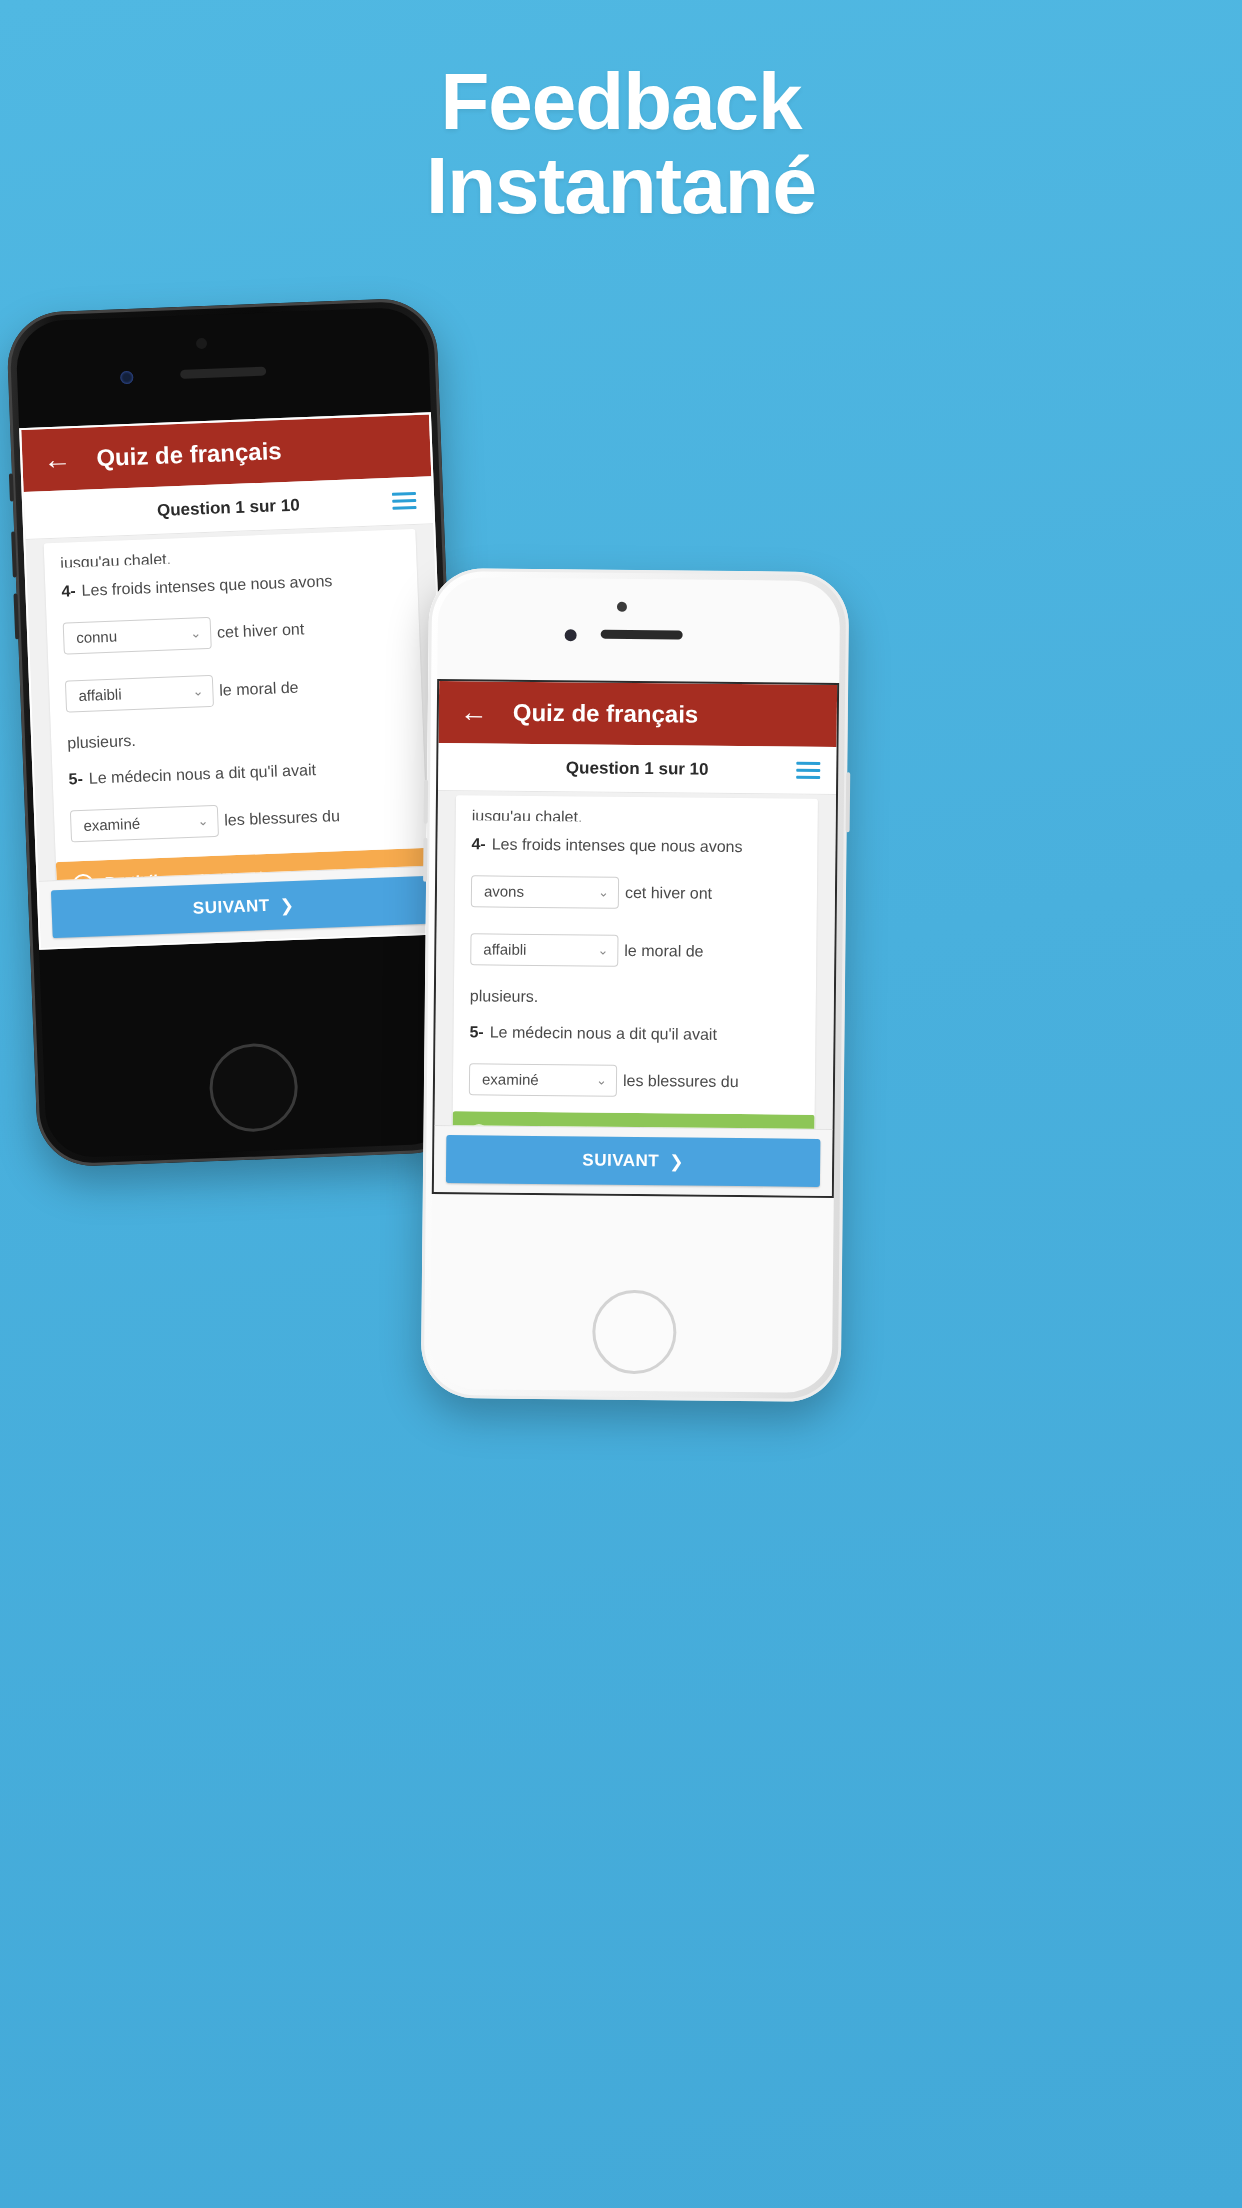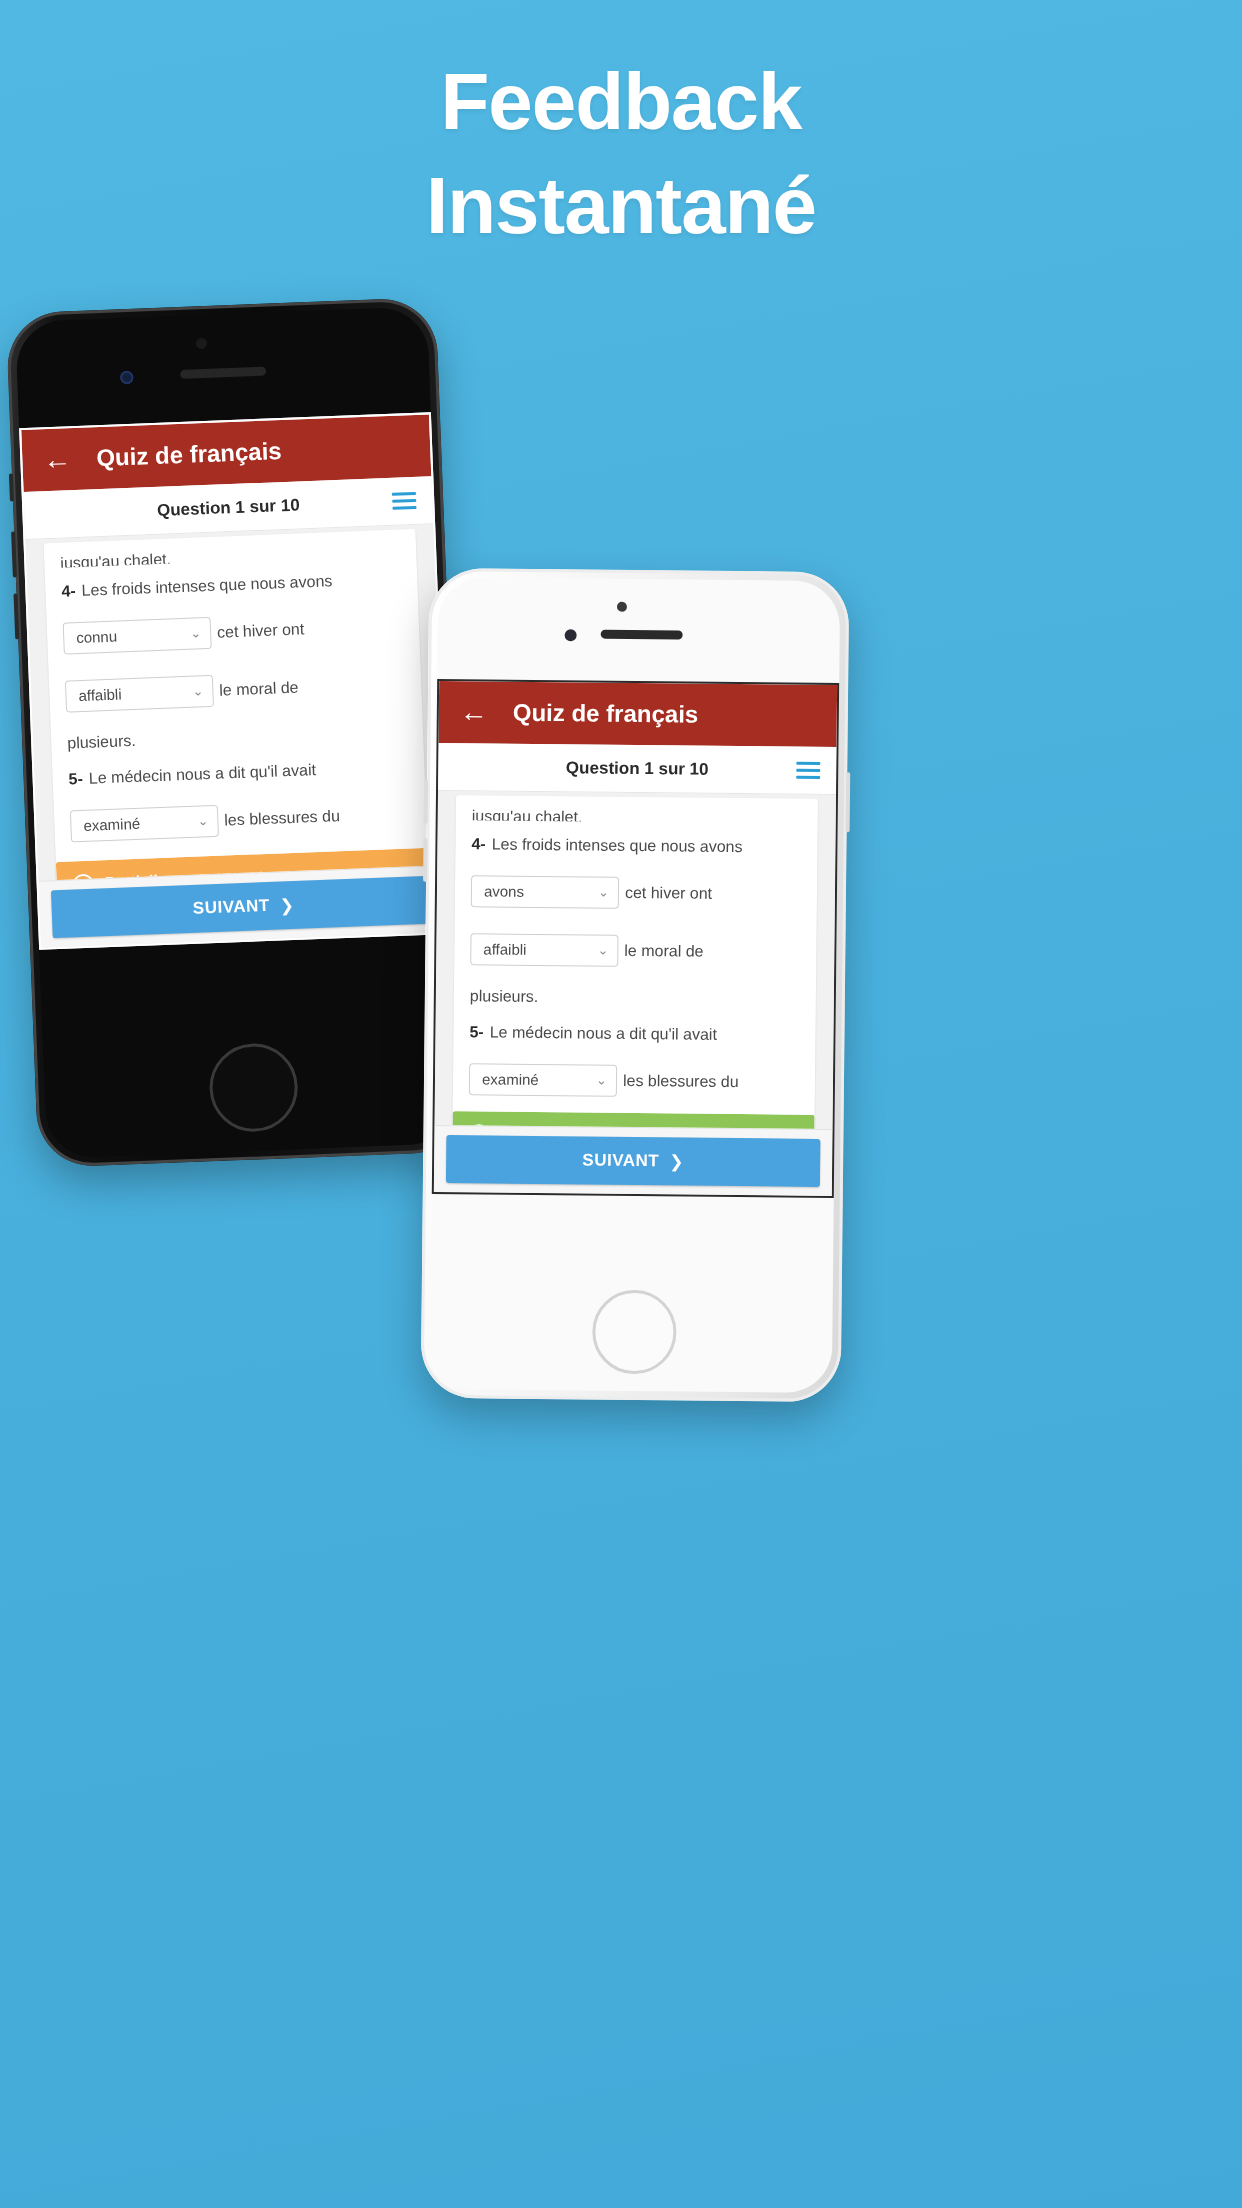--- a/index.html
+++ b/index.html
@@ -14,21 +14,21 @@
   }
 
   
   .title{
     position:absolute;left:0;right:0;top:62px;
     text-align:center;color:#ffffff;
     font-weight:bold;font-size:80px;line-height:1.0;
     letter-spacing:-1px;
     text-shadow:0 2px 4px rgba(0,0,0,.08);
   }
-  .title .l2{display:block;margin-top:24px;}
+  .title .l2{display:block;margin-top:4px;}
 
   
   .screen{position:absolute;overflow:hidden;background:#f1f1f1;display:flex;flex-direction:column;}
   .appbar{
     background:#a62d21;color:#fff;display:flex;align-items:center;
     flex:0 0 auto;
   }
   .appbar .back{color:#fff;display:flex;align-items:center;justify-content:center;}
   .appbar .apptitle{font-weight:bold;color:#fff;}
   .qbar{

